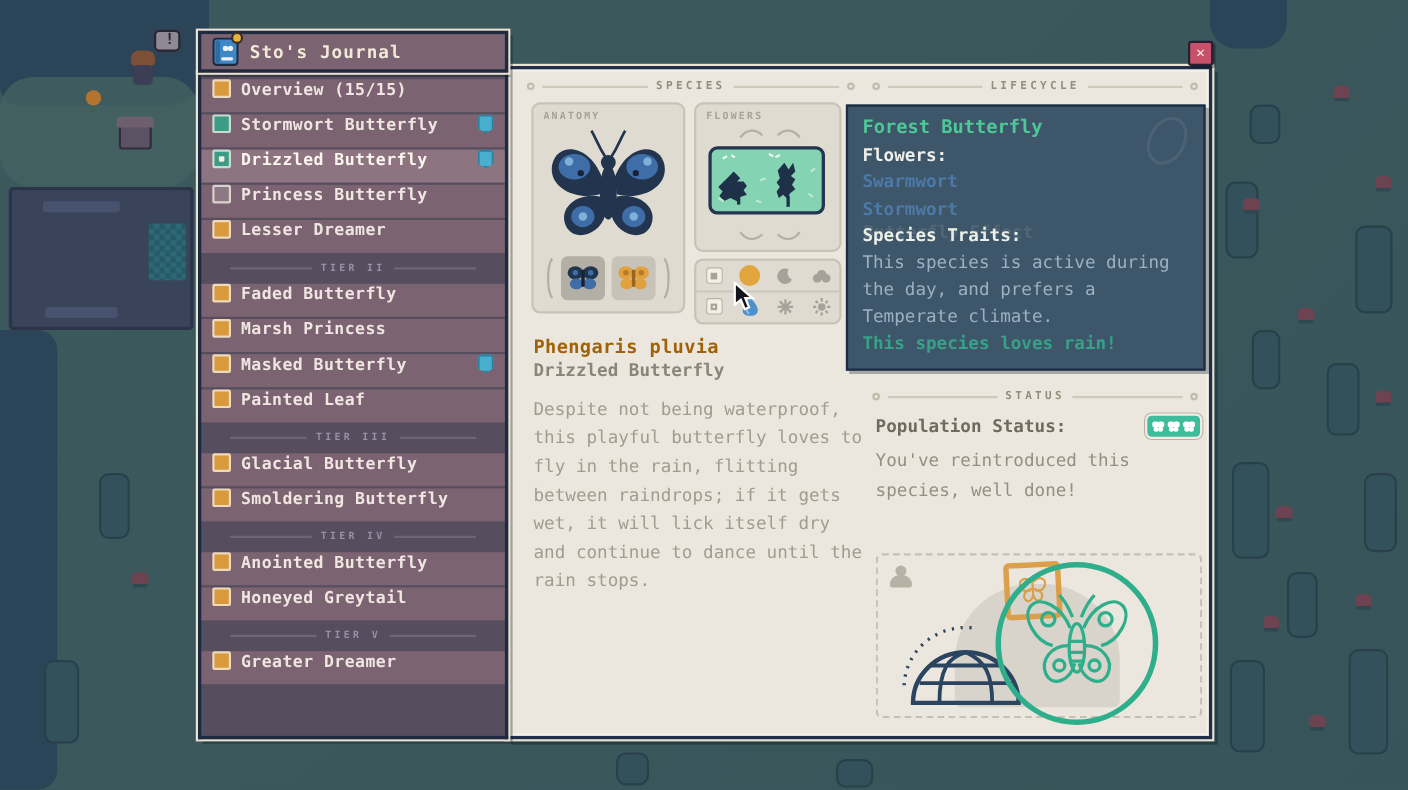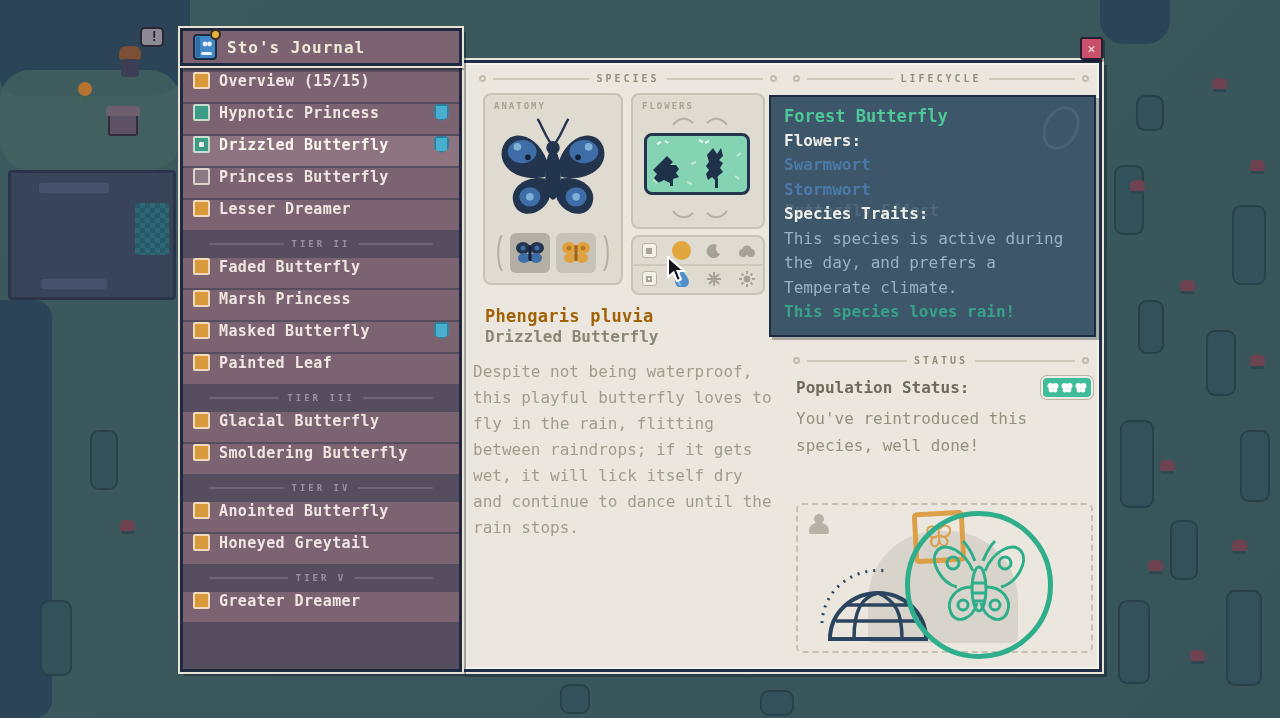--- a/index.html
+++ b/index.html
@@ -181,21 +181,21 @@
   </div>
 
   <div class="sidebar">
     <div id="sidebar-list">
         <div class="srow">
           <span class="swatch" style="background: rgb(217, 154, 61);"></span>
           <span class="lbl">Overview (15/15)</span>
         </div>
         <div class="srow">
           <span class="swatch" style="background: rgb(61, 156, 134);"></span>
-          <span class="lbl">Hypnotic Princess</span>
+          <span class="lbl">Stormwort Butterfly</span>
           <span class="shield"></span>
         </div>
         <div class="srow selected">
           <span class="swatch dot" style="background: rgb(61, 156, 134);"></span>
           <span class="lbl">Drizzled Butterfly</span>
           <span class="shield"></span>
         </div>
         <div class="srow">
           <span class="swatch" style="background: rgb(141, 121, 131);"></span>
           <span class="lbl">Princess Butterfly</span>
@@ -396,21 +396,21 @@
               <g stroke="#a6a199" stroke-width="2">
                 <path d="M8,0 V3 M8,13 V16 M0,8 H3 M13,8 H16 M2.5,2.5 L4.5,4.5 M11.5,11.5 L13.5,13.5 M13.5,2.5 L11.5,4.5 M4.5,11.5 L2.5,13.5"></path>
               </g>
             </svg>
         </div>
       </div>
     </div>
 
     <div class="sciname" style="left:22px;top:243px;">Phengaris pluvia</div>
     <div class="comname" style="left:22px;top:264px;">Drizzled Butterfly</div>
-    <div class="desc" style="left:10px;top:296px;">Despite not being waterproof, this playful butterfly loves to fly in the rain, flitting between raindrops; if it gets wet, it will lick itself dry and continue to dance until the rain stops.</div>
+    <div class="desc" style="left:22px;top:296px;">Despite not being waterproof, this playful butterfly loves to fly in the rain, flitting between raindrops; if it gets wet, it will lick itself dry and continue to dance until the rain stops.</div>
 
     <div class="sechead" style="left:330px;top:10px;width:296px;">
       <span class="ring"></span>
         <span class="hline"></span>
       <span class="htext">LIFECYCLE</span>
       <span class="hline"></span>
         <span class="ring"></span>
     </div>
 
     <div class="tooltip">

